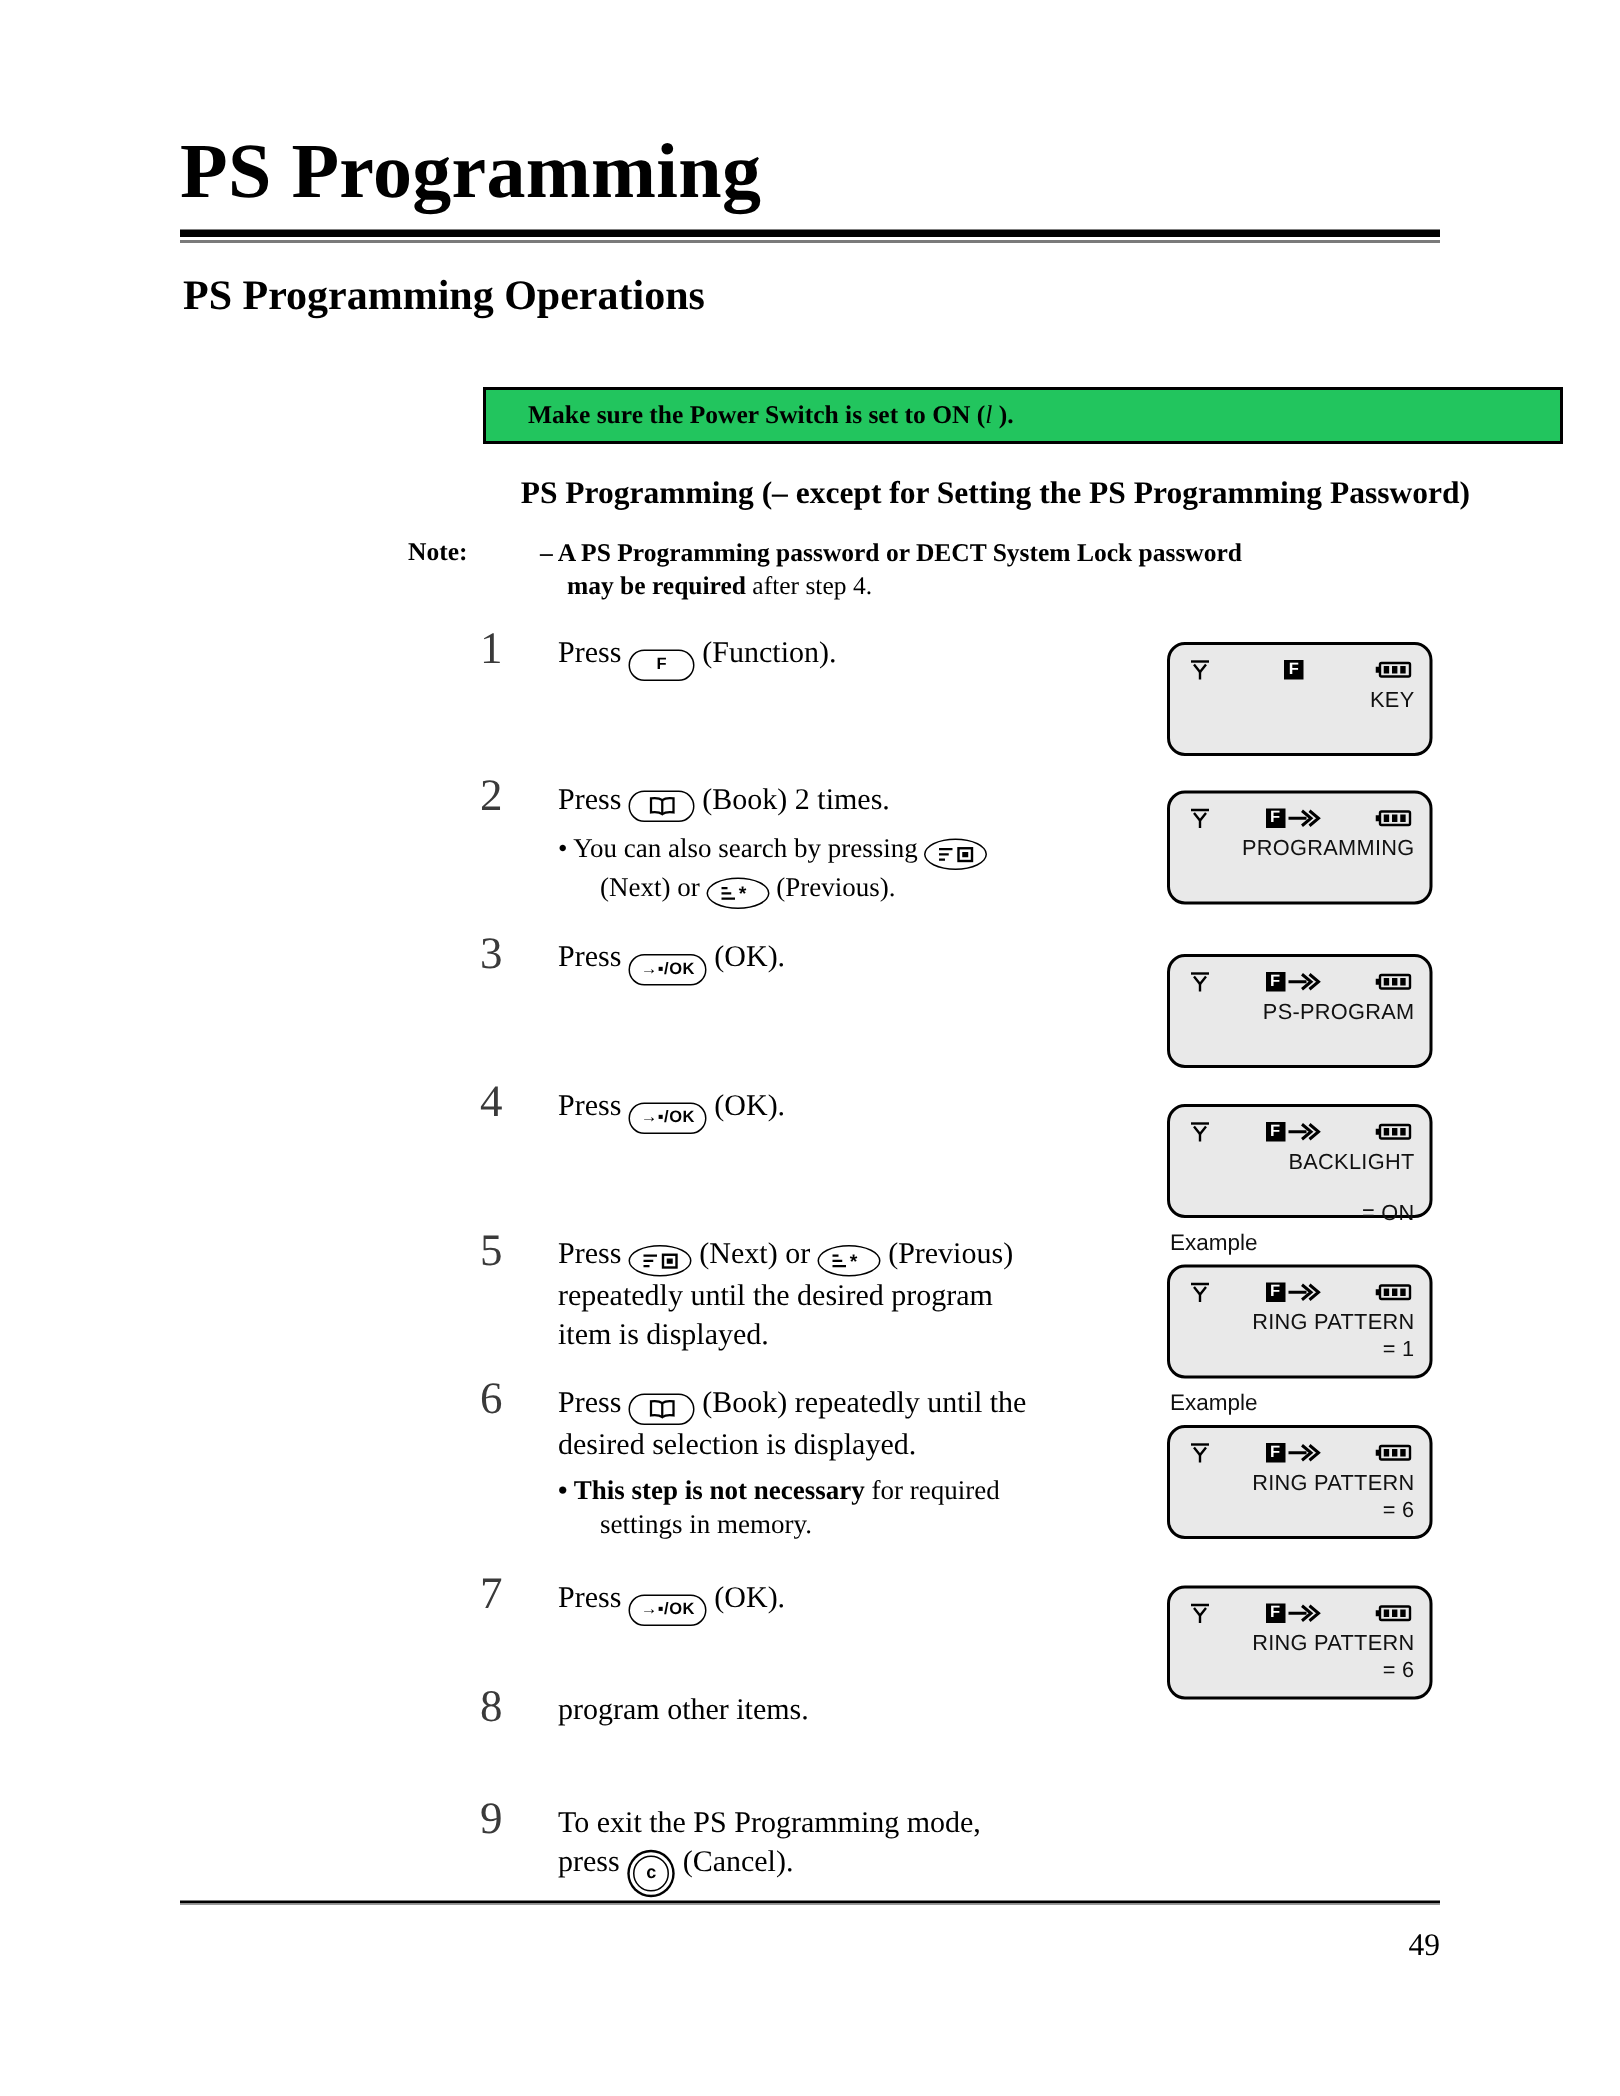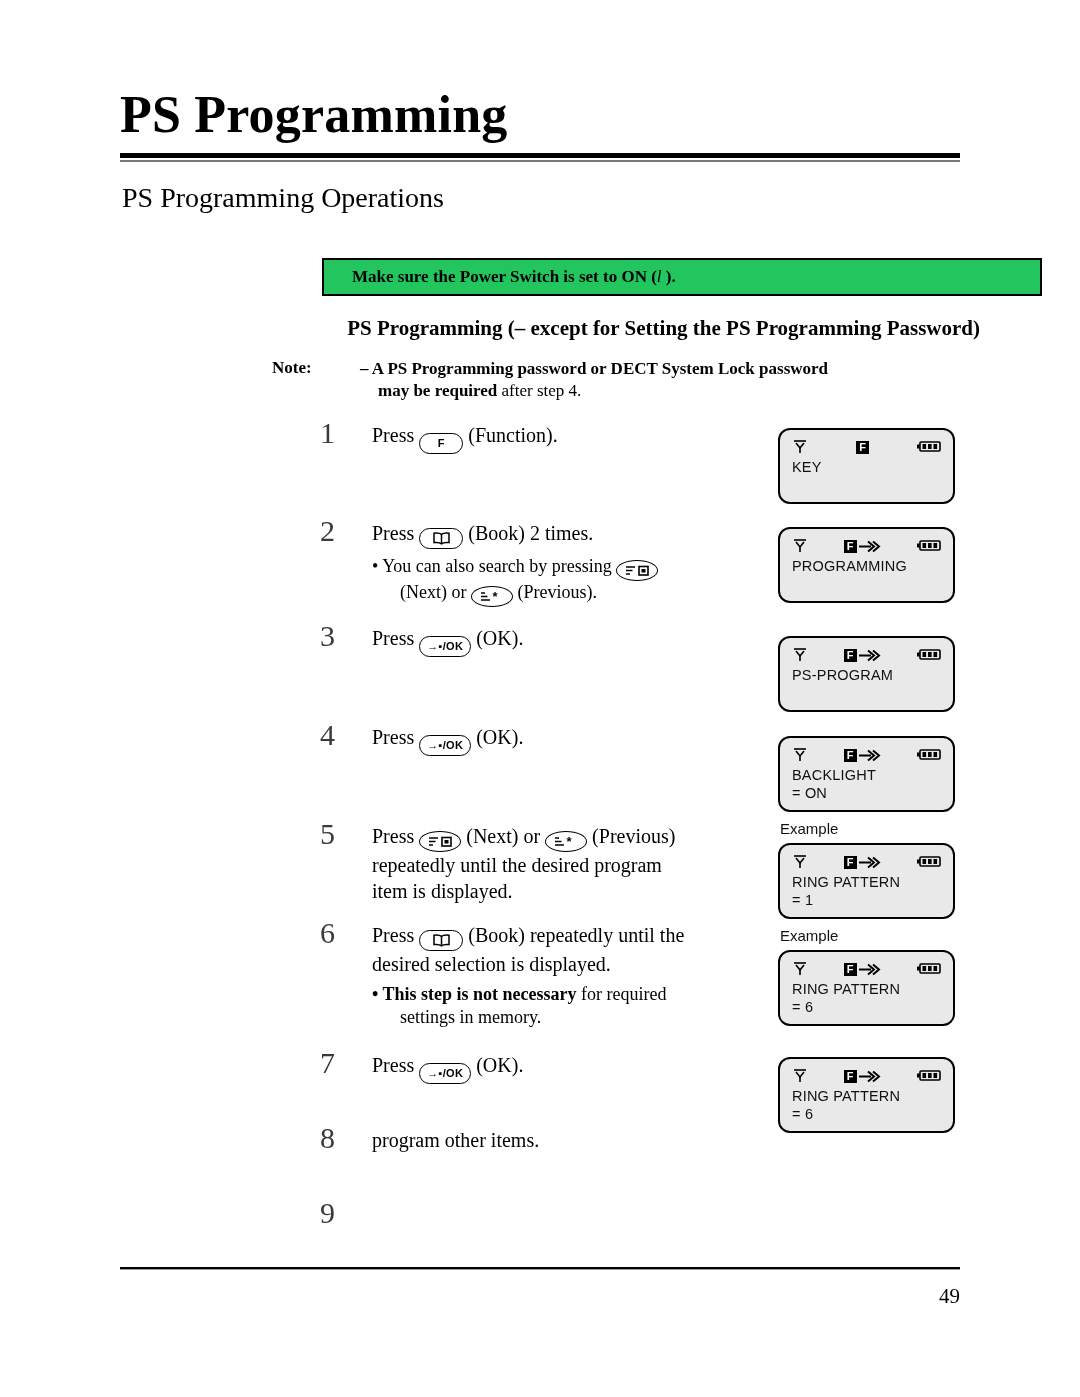--- a/index.html
+++ b/index.html
@@ -18,21 +18,21 @@
   .page-head h1 {
     margin:0; font-size:52px; font-weight:bold;
     letter-spacing:0.2px; line-height:1.05;
     font-family:"Liberation Serif", serif;
   }
   .rule-thick { margin-top:10px; height:5px; background:#000; }
   .rule-thin  { margin-top:2px; height:2px; background:#7a7a7a; }
 
   .section-title {
     position:absolute; left:122px; top:182px;
-    font-size:28px; font-weight:normal;
+    font-size:28px; font-weight:bold;
     font-family:"Liberation Serif", serif;
     text-align:center;
   }
 
   
   .callout {
     position:absolute; left:322px; top:258px; width:720px; height:38px;
     border:2px solid #000; background:#22c55e;
     display:flex; align-items:center;
   }
@@ -96,21 +96,21 @@
     padding:7px 10px 9px 12px;
   }
   .lcd-icons {
     display:flex; align-items:center; height:18px;
     justify-content:space-between;
   }
   .lcd-icons .mid { flex:none; }
   .lcd-line {
     font-family:"Liberation Sans", sans-serif;
     font-size:14.5px; letter-spacing:0.2px; color:#111;
-    line-height:1.25; margin-top:3px;
+    line-height:1.25; margin-top:3px;text-align:right;
   }
   .fbox {
     display:inline-block; background:#000; color:#fff;
     font-family:"Liberation Sans", sans-serif; font-weight:bold;
     font-size:11px; line-height:13px; width:13px; height:13px;
     text-align:center; vertical-align:middle;
   }
   .example-label {
     position:absolute; font-family:"Liberation Sans", sans-serif;
     font-size:15px; color:#111;
@@ -247,20 +247,26 @@
 
   <div class="step" style="top:705px;">
     <div class="step-num">8</div>
     <div class="step-body">
       <div>program other items.</div>
     </div>
   </div>
 
   <div class="step" style="top:780px;">
     <div class="step-num">9</div>
+    <div class="step-body">
+      <div>To exit the PS Programming mode,</div>
+      <div><span>press </span><span class="key circle">
+            <span class="glyph">c</span>
+          </span><span> (Cancel).</span></div>
+    </div>
   </div>
 
 </div>
 
 <div class="lcd" style="left:778px; top:428px; height:76px;">
   <div class="lcd-icons">
     <svg width="16" height="16" viewBox="0 0 16 16">
         <line x1="2" y1="3" x2="14" y2="3" stroke="#000" stroke-width="1.6"></line>
         <polyline points="4,5 8,10 12,5" fill="none" stroke="#000" stroke-width="1.6"></polyline>
         <line x1="8" y1="10" x2="8" y2="15" stroke="#000" stroke-width="1.6"></line>
@@ -337,21 +343,21 @@
         </svg></span>
     <svg width="26" height="13" viewBox="0 0 26 13">
         <rect x="3" y="2" width="20" height="9" rx="1" fill="none" stroke="#000" stroke-width="1.6"></rect>
         <rect x="0" y="4.5" width="3" height="4" fill="#000"></rect>
         <rect x="5.5" y="4" width="3.6" height="5" fill="#000"></rect>
         <rect x="11" y="4" width="3.6" height="5" fill="#000"></rect>
         <rect x="16.5" y="4" width="3.6" height="5" fill="#000"></rect>
       </svg>
   </div>
   <div class="lcd-line">BACKLIGHT</div>
-  <div class="lcd-line" style="margin-top:0">= ON</div>
+  <div class="lcd-line" style="margin-top:16px">= ON</div>
 </div>
 
 <div class="example-label" style="left:780px; top:820px;">Example</div>
 
 <div class="lcd" style="left:778px; top:843px; height:76px;">
   <div class="lcd-icons">
     <svg width="16" height="16" viewBox="0 0 16 16">
         <line x1="2" y1="3" x2="14" y2="3" stroke="#000" stroke-width="1.6"></line>
         <polyline points="4,5 8,10 12,5" fill="none" stroke="#000" stroke-width="1.6"></polyline>
         <line x1="8" y1="10" x2="8" y2="15" stroke="#000" stroke-width="1.6"></line>

